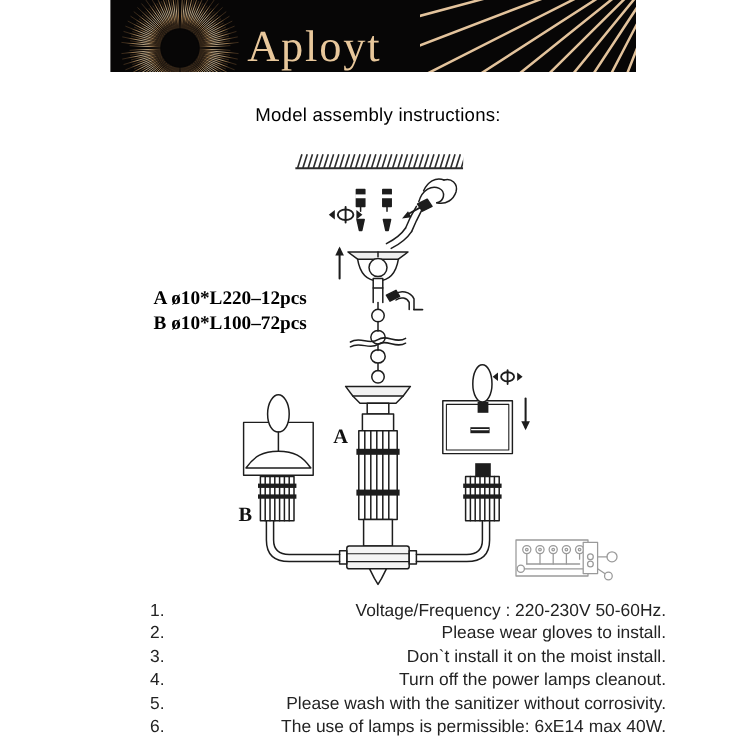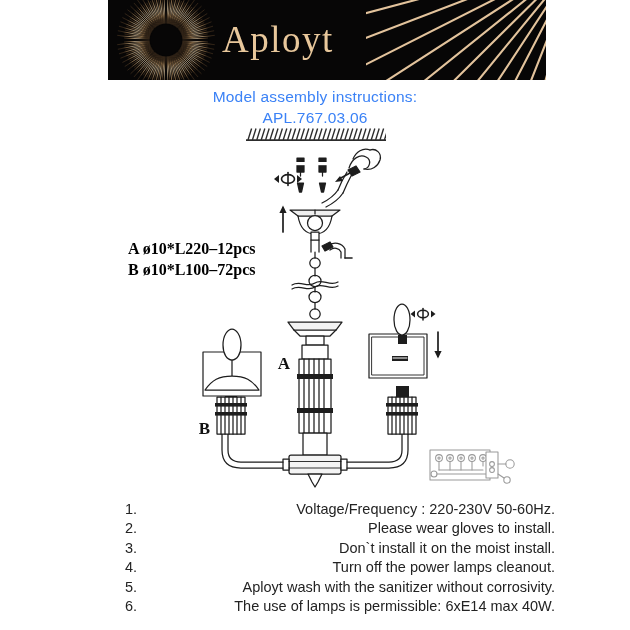--- a/index.html
+++ b/index.html
@@ -7,41 +7,41 @@
     width:630px;height:630px;
     background:#ffffff;
     font-family:"Liberation Sans", sans-serif;
     overflow:hidden;
     position:relative;
   }
   .page{position:absolute;inset:0;background:#fff;}
 
   
   .banner{
-    position:absolute;left:108px;top:0;width:438px;height:80px;
+    position:absolute;left:92px;top:0;width:438px;height:60px;
     background:#070606;overflow:hidden;
   }
   .sunburst{
     position:absolute;left:6px;top:-12px;width:104px;height:104px;
   }
   .wordmark{
     position:absolute;left:114px;top:16px;
     font-family:"Liberation Serif", serif;
     font-size:37px;letter-spacing:1.5px;
     color:#e8c79b;font-weight:400;line-height:48px;
     white-space:nowrap;
   }
   .rays{position:absolute;right:0;top:0;width:180px;height:80px;}
 
   
   .title-block{
     position:absolute;left:0;top:86px;width:630px;text-align:center;
   }
   .title-line{
-    font-size:15.5px;color:#3b82f6;line-height:21px;letter-spacing:.2px;
+    font-size:15.5px;color:#000000;line-height:21px;letter-spacing:.2px;
   }
   .ceiling{
     position:absolute;left:246px;top:126px;width:140px;height:18px;
   }
 
   
   .parts{
     position:absolute;left:128px;top:238px;
     font-family:"Liberation Serif", serif;
     font-weight:bold;font-size:16px;color:#000000;line-height:21px;
@@ -230,21 +230,20 @@
           <line x1="214" y1="-44" x2="-80.4" y2="105.1"></line>
           <line x1="214" y1="-44" x2="-94.3" y2="73.8"></line>
           <line x1="214" y1="-44" x2="-104.8" y2="41.2"></line>
           <line x1="214" y1="-44" x2="-111.9" y2="7.6"></line>
         </g>
     </svg>
   </div>
 
   <div class="title-block">
     <div class="title-line">Model assembly instructions:</div>
-    <div class="title-line">APL.767.03.06</div>
   </div>
 
   <svg class="ceiling" viewBox="0 0 140 18">
     <g id="hatchgroup" stroke="#2c2c2c" stroke-width="1.35">
         <line x1="2.0" y1="14" x2="5.6" y2="2.5"></line>
         <line x1="6.4" y1="14" x2="10.0" y2="2.5"></line>
         <line x1="10.8" y1="14" x2="14.4" y2="2.5"></line>
         <line x1="15.2" y1="14" x2="18.8" y2="2.5"></line>
         <line x1="19.6" y1="14" x2="23.2" y2="2.5"></line>
         <line x1="24.0" y1="14" x2="27.6" y2="2.5"></line>
@@ -499,21 +498,21 @@
     <div class="ins-row">
       <span class="ins-num">3.</span>
       <span class="ins-txt">Don`t install it on the moist install.</span>
     </div>
     <div class="ins-row">
       <span class="ins-num">4.</span>
       <span class="ins-txt">Turn off the power lamps cleanout.</span>
     </div>
     <div class="ins-row">
       <span class="ins-num">5.</span>
-      <span class="ins-txt">Aployt wash with the sanitizer without corrosivity.</span>
+      <span class="ins-txt">Please wash with the sanitizer without corrosivity.</span>
     </div>
     <div class="ins-row">
       <span class="ins-num">6.</span>
       <span class="ins-txt">The use of lamps is permissible: 6xE14 max 40W.</span>
     </div>
   </div>
 
 </div>
 
 </body></html>

